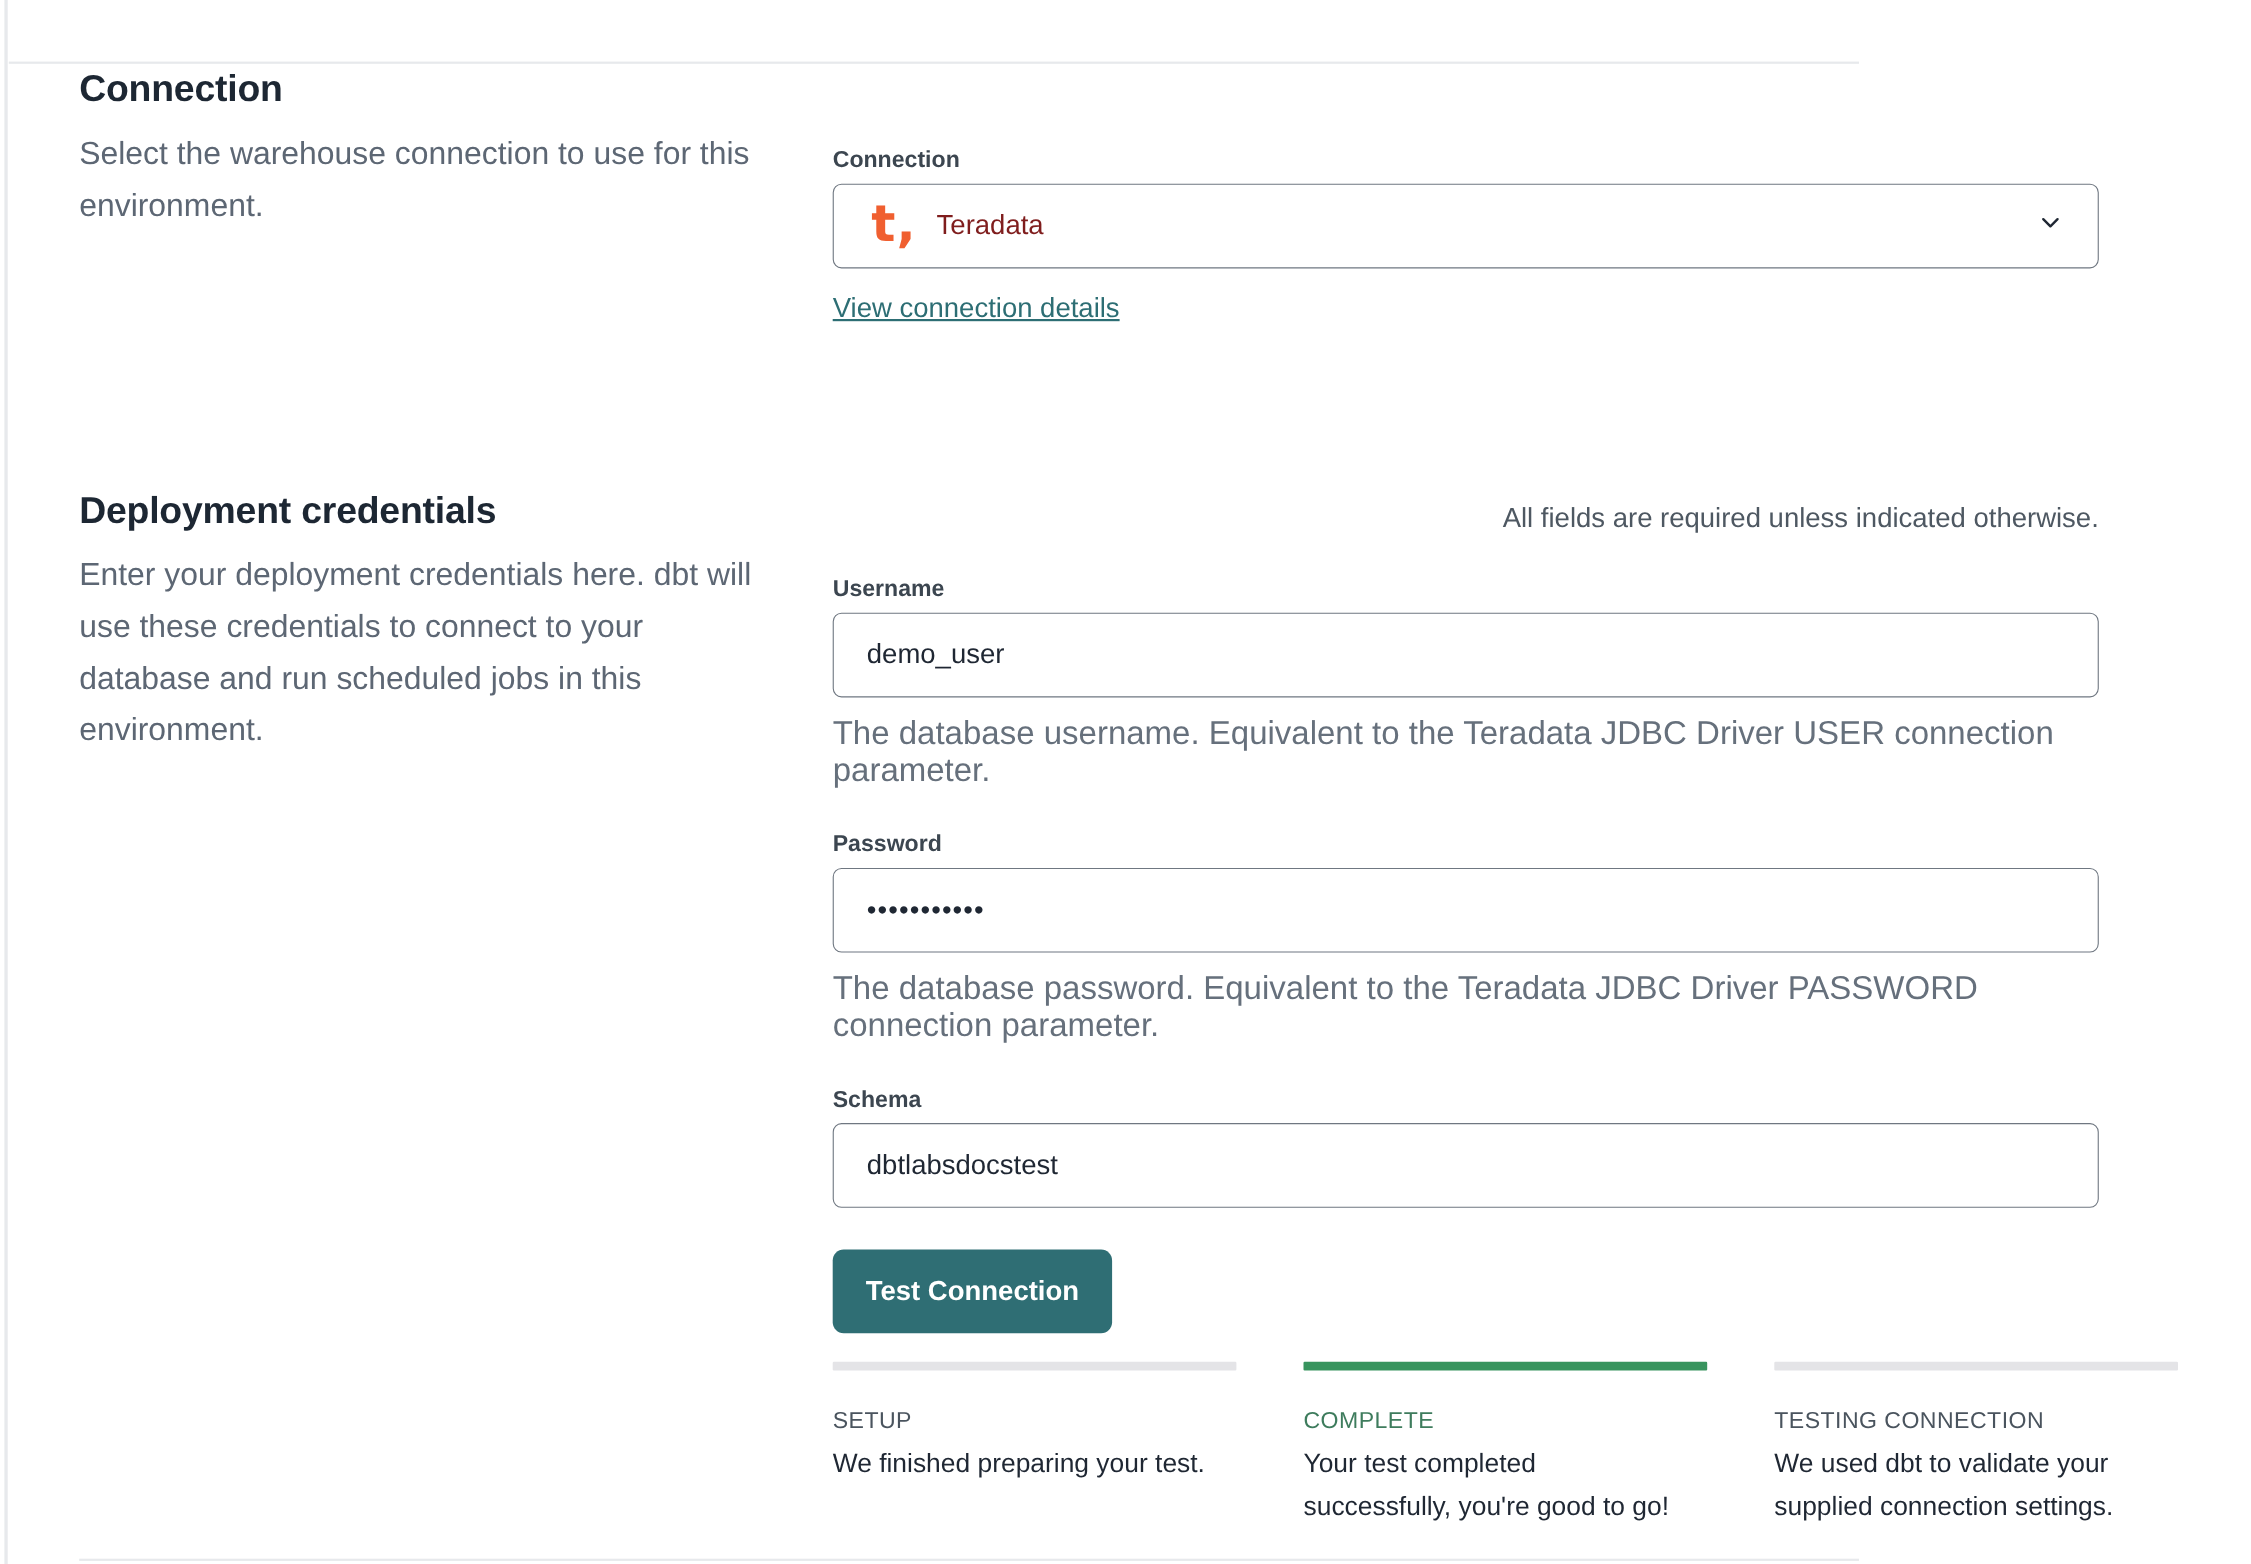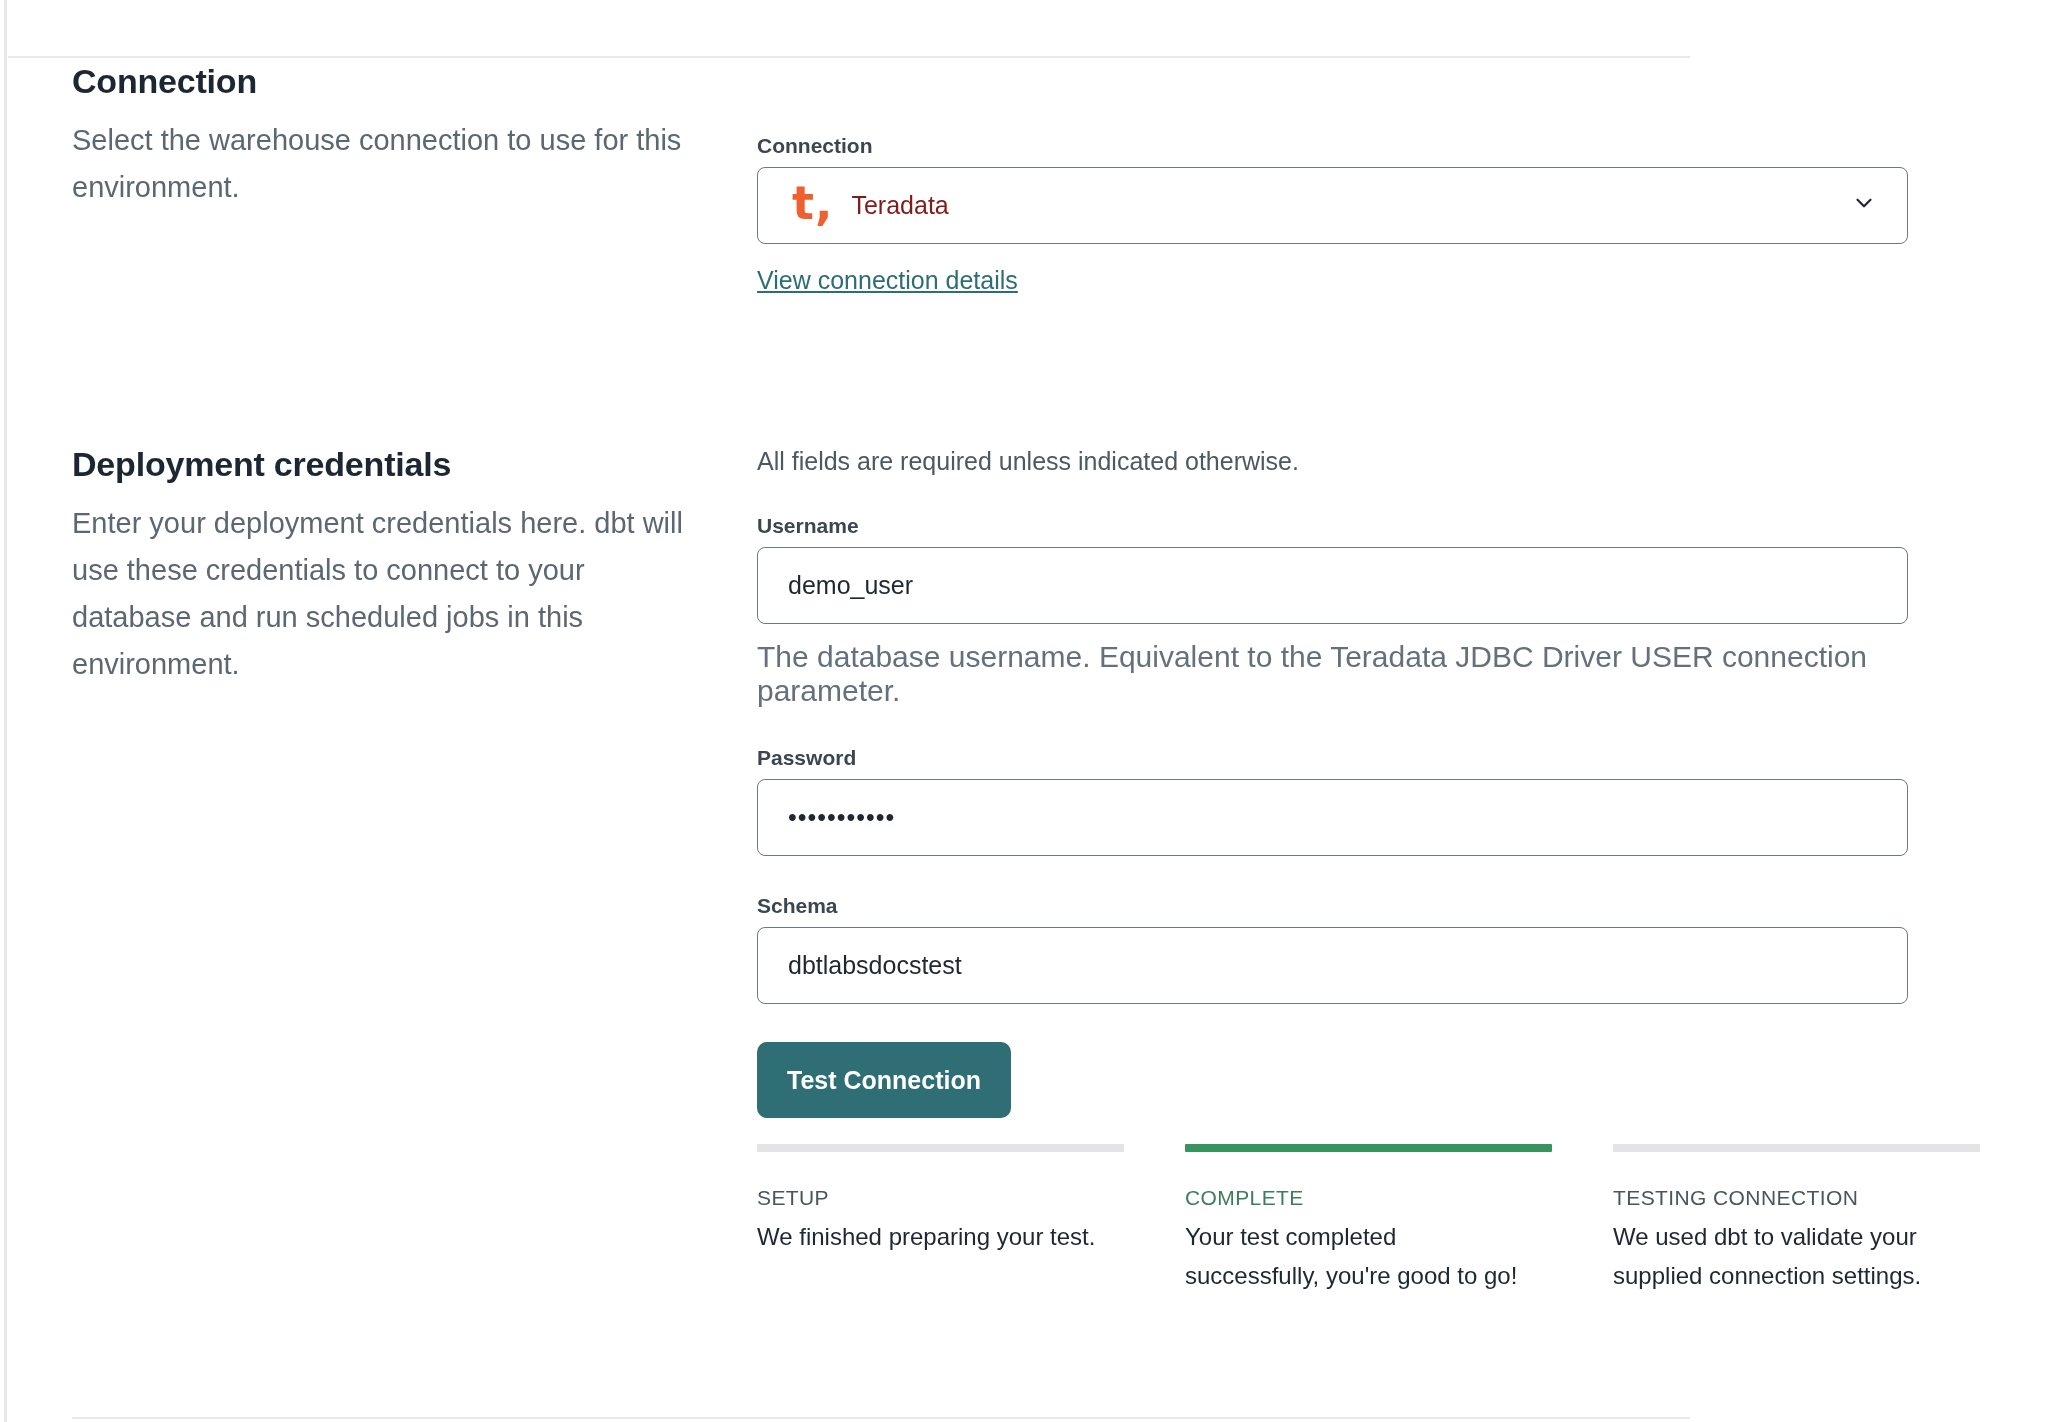--- a/index.html
+++ b/index.html
@@ -41,21 +41,21 @@
     margin-right:18px; transform: translateY(-3px); display:inline-block;
   }
   .select-value { font-size:25px; color:#7f1d1d; }
   .chevron { position:absolute; right:30px; top:50%; transform:translateY(-50%); }
 
   .details-link {
     display:inline-block; margin-top:22px;
     font-size:25px; color:#2D6E74; text-decoration:underline; cursor:pointer;
   }
 
-  .required-note { font-size:25px; color:#4E5862; margin-top:2px; }
+  .required-note { font-size:25px; color:#4E5862; margin-top:12px;text-align:right; }
 
   .text-input { padding:0 30px; font-family:"Liberation Sans", sans-serif; outline:none; display:block; }
   .text-input.password { letter-spacing:1px; }
   .helper-text { font-size:30px; color:#66707C; margin-top:16px; }
   .field-label.spaced { margin-top:38px; }
 
   .test-btn {
     margin-top:38px;
     height:76px; padding:0 30px;
     background:#2F6E74; color:#ffffff;
@@ -109,20 +109,21 @@
 
       <div>
         <p class="required-note">All fields are required unless indicated otherwise.</p>
 
         <label class="field-label spaced">Username</label>
         <input class="text-input" type="text" value="demo_user" style="">
         <p class="helper-text">The database username. Equivalent to the Teradata JDBC Driver USER connection parameter.</p>
 
         <label class="field-label spaced">Password</label>
         <input class="text-input password" type="text" value="•••••••••••" style="">
+        <p class="helper-text">The database password. Equivalent to the Teradata JDBC Driver PASSWORD connection parameter.</p>
 
         <label class="field-label spaced">Schema</label>
         <input class="text-input" type="text" value="dbtlabsdocstest" style="">
 
         <button class="test-btn">Test Connection</button>
 
         <div class="steps">
           <div class="step">
             <div class="step-bar"></div>
             <div class="step-label">SETUP</div>

